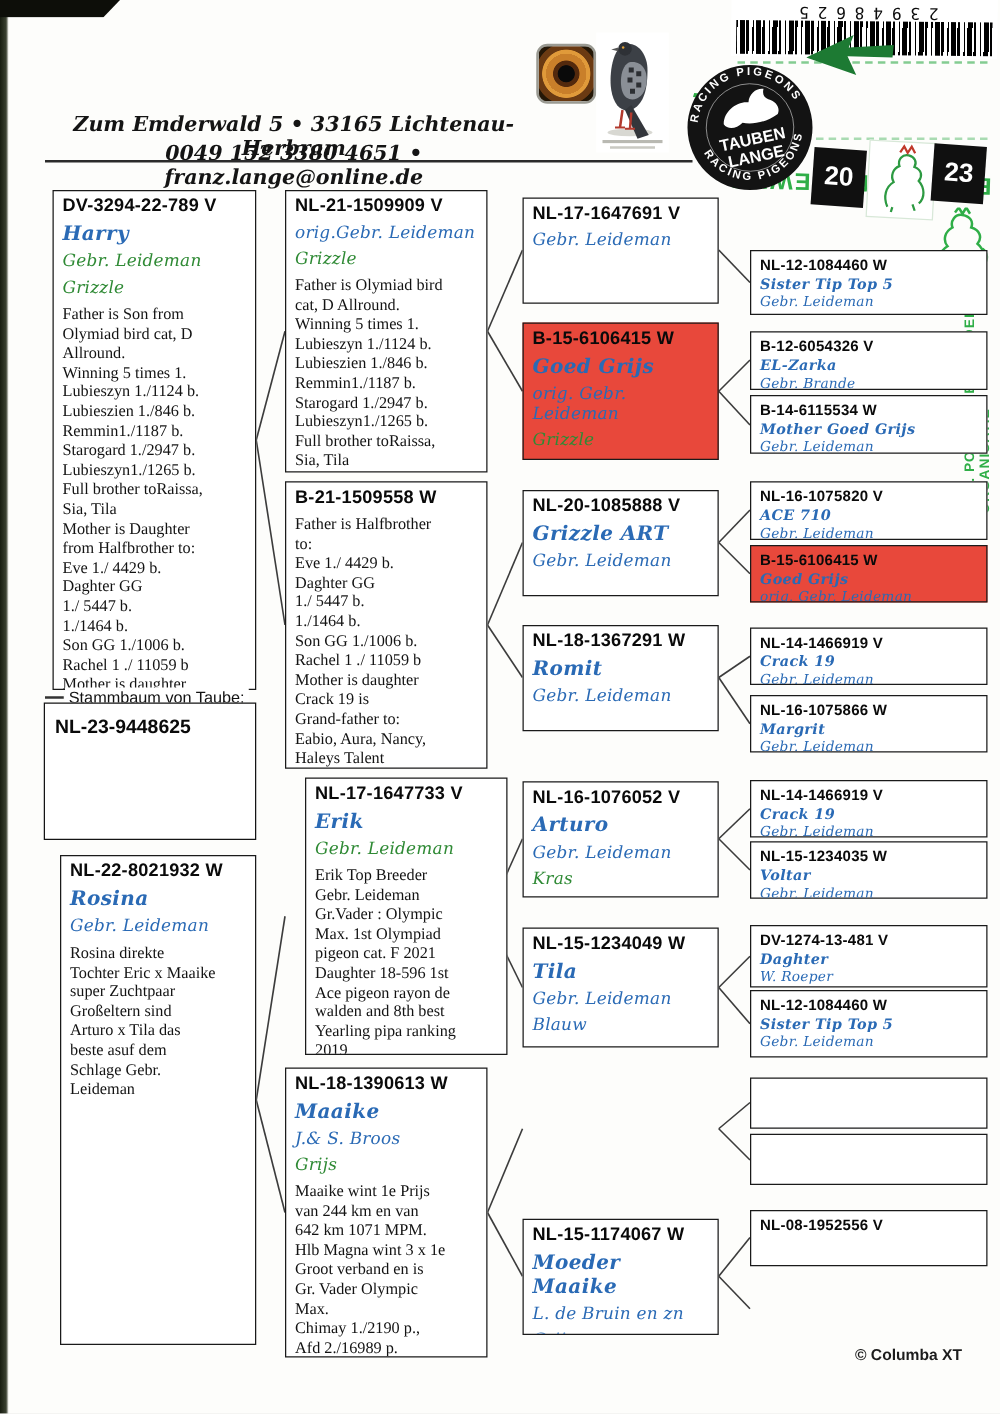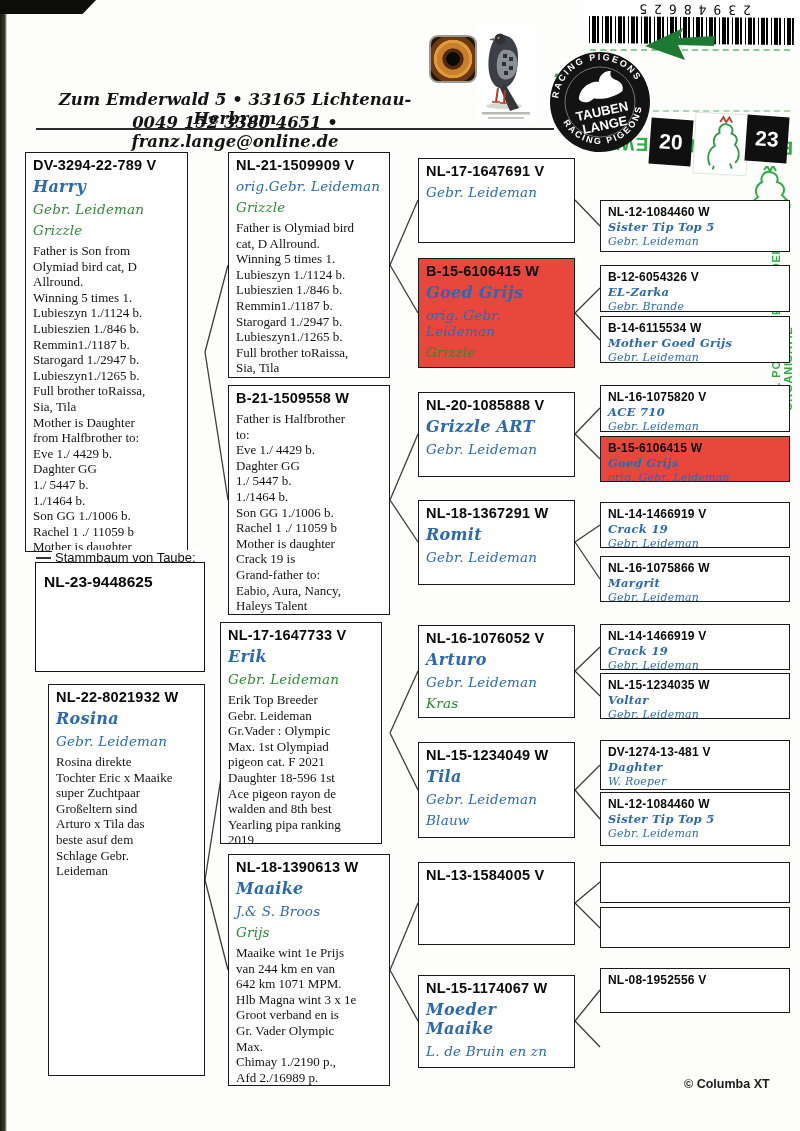--- a/index.html
+++ b/index.html
@@ -197,21 +197,21 @@
         <line x1="575" y1="671" x2="600" y2="696"></line>
       <line x1="575" y1="790" x2="600" y2="765"></line>
         <line x1="575" y1="790" x2="600" y2="819"></line>
       <line x1="575" y1="903" x2="600" y2="882"></line>
         <line x1="575" y1="903" x2="600" y2="928"></line>
       <line x1="575" y1="1021" x2="600" y2="990"></line>
         <line x1="575" y1="1021" x2="600" y2="1047"></line>
     </g>
   </svg>
 
-  <div class="pbox" style="left:25px;top:152px;width:163px;height:400px">
+  <div class="pbox" style="left:42px;top:152px;width:163px;height:400px">
     <div class="ring">DV-3294-22-789 V</div>
     <div class="bname blue">Harry</div>
     <div class="bline green">Gebr. Leideman</div>
     <div class="bline green">Grizzle</div>
     <div class="ptext">Father is Son from
 Olymiad bird cat, D
 Allround.
 Winning 5 times 1.
 Lubieszyn 1./1124 b.
 Lubieszien 1./846 b.
@@ -277,21 +277,21 @@
 1./1464 b.
 Son GG  1./1006 b.
 Rachel   1 ./ 11059 b
 Mother is daughter
 Crack 19 is
 Grand-father to:
 Eabio, Aura, Nancy,
 Haleys Talent</div>
   </div>
 
-  <div class="pbox" style="left:220px;top:622px;width:162px;height:222px">
+  <div class="pbox" style="left:244px;top:622px;width:162px;height:222px">
     <div class="ring">NL-17-1647733 V</div>
     <div class="bname blue">Erik</div>
     <div class="bline green">Gebr. Leideman</div>
     <div class="ptext">Erik Top Breeder
 Gebr. Leideman
 Gr.Vader : Olympic
 Max. 1st Olympiad
 pigeon cat. F 2021
 Daughter 18-596 1st
 Ace pigeon rayon de
@@ -347,23 +347,20 @@
     <div class="bline green">Kras</div>
   </div>
 
   <div class="pbox" style="left:418px;top:742px;width:157px;height:96px">
     <div class="ring">NL-15-1234049 W</div>
     <div class="bname blue">Tila</div>
     <div class="bline blue">Gebr. Leideman</div>
     <div class="bline blue">Blauw</div>
   </div>
 
-  <div class="pbox" style="left:418px;top:862px;width:157px;height:83px">
-    <div class="ring">NL-13-1584005 V</div>
-  </div>
 
   <div class="pbox" style="left:418px;top:975px;width:157px;height:93px">
     <div class="ring">NL-15-1174067 W</div>
     <div class="bname blue">Moeder Maaike</div>
     <div class="bline blue">L. de Bruin en zn</div>
     <div class="bline blue">Grijs</div>
   </div>
 
   <div class="pbox small" style="left:600px;top:200px;width:190px;height:52px">
     <div class="ring">NL-12-1084460 W</div>

